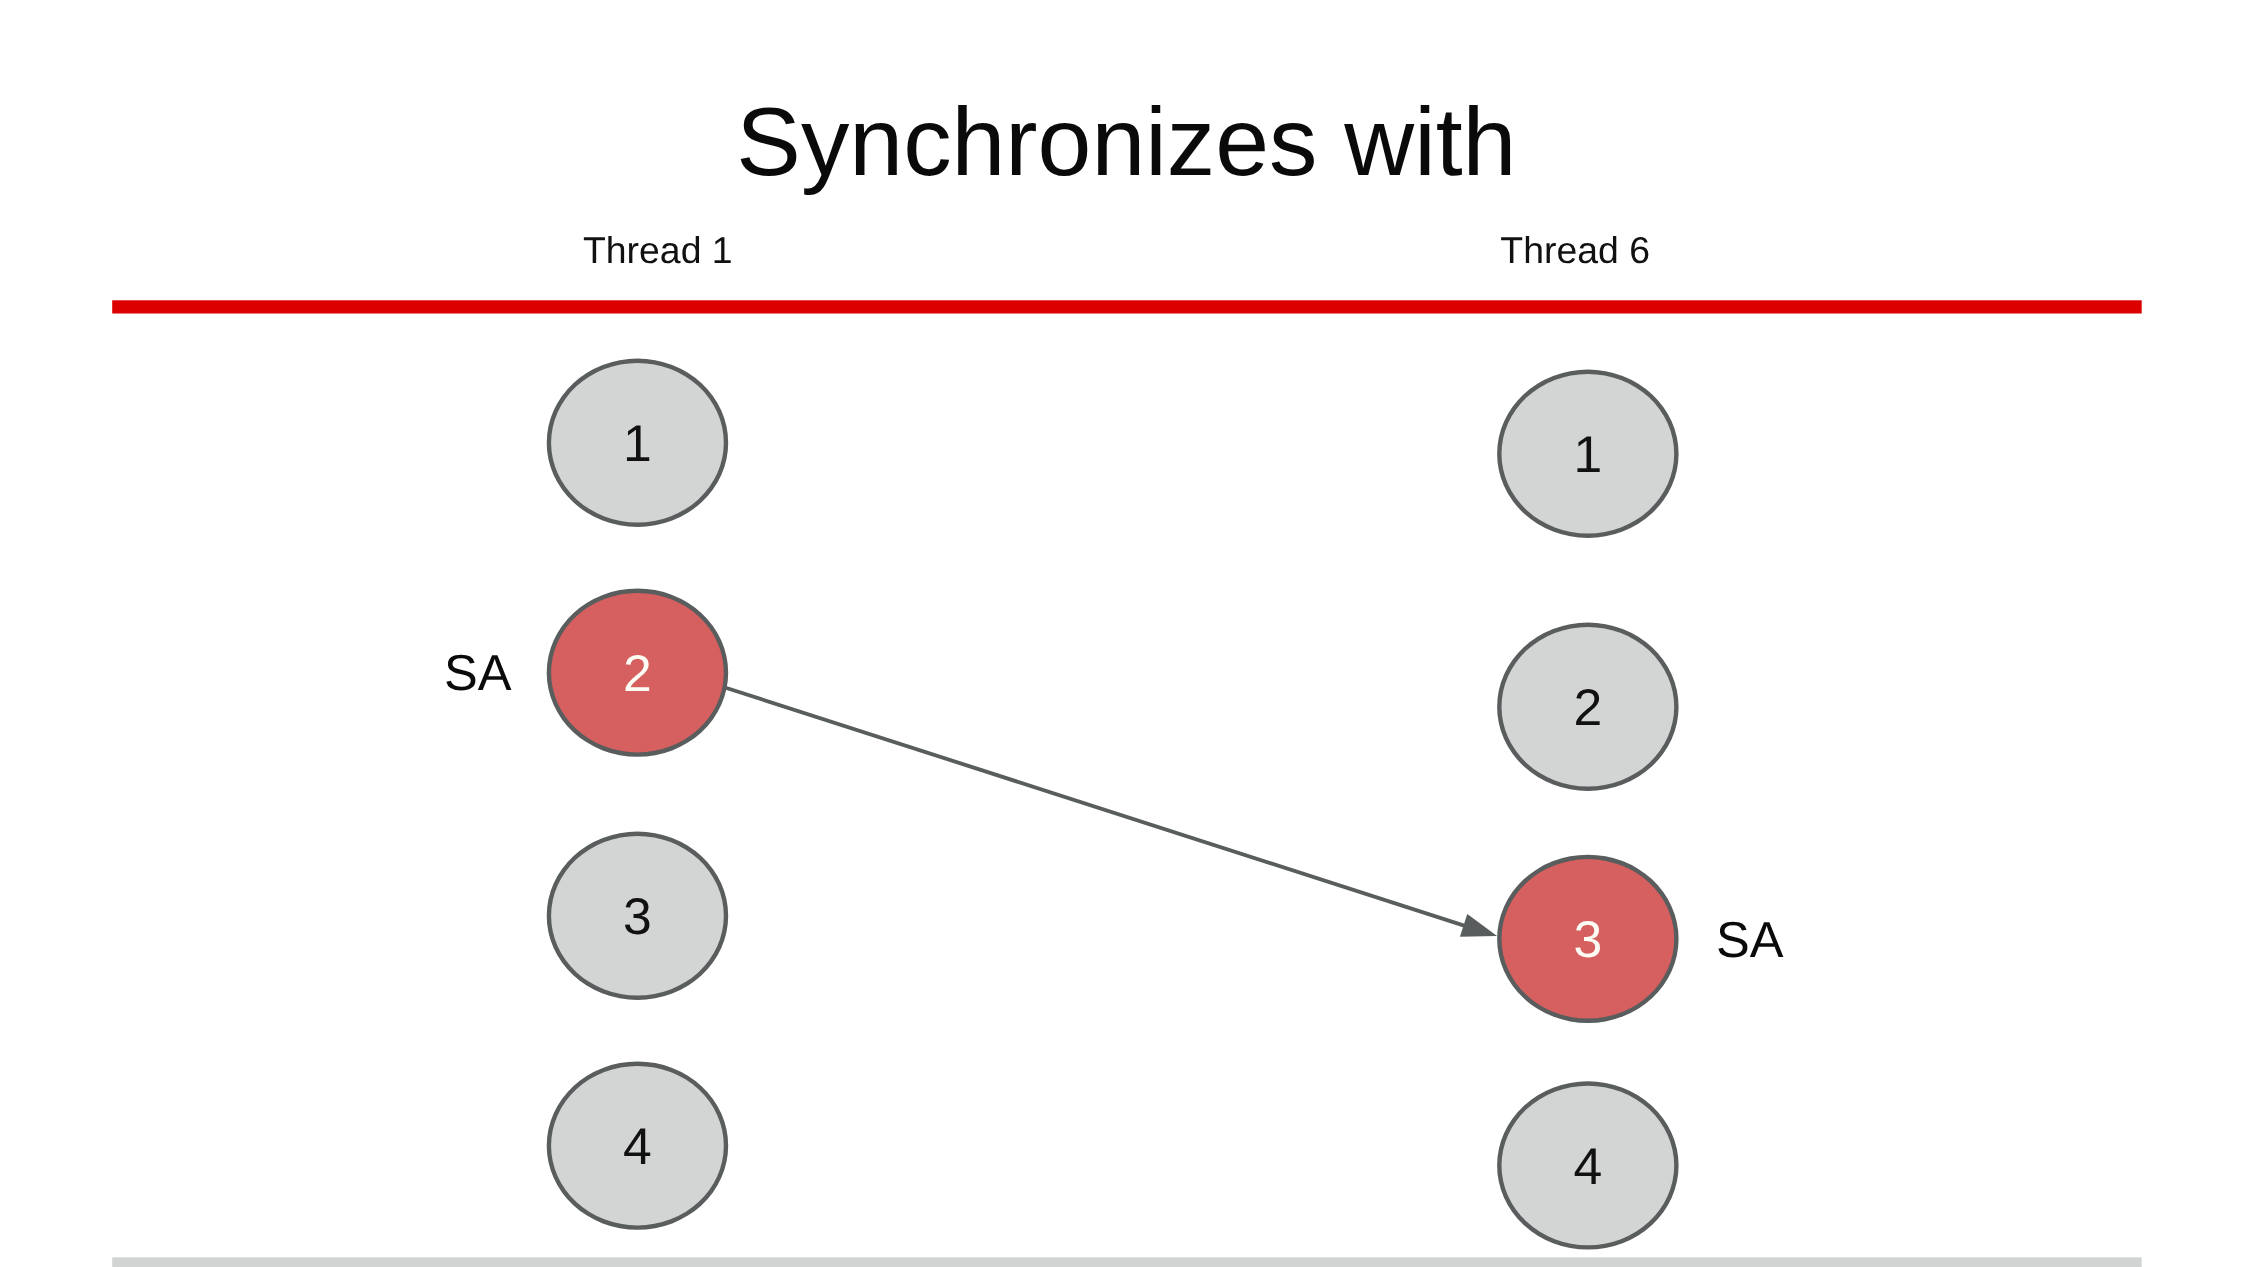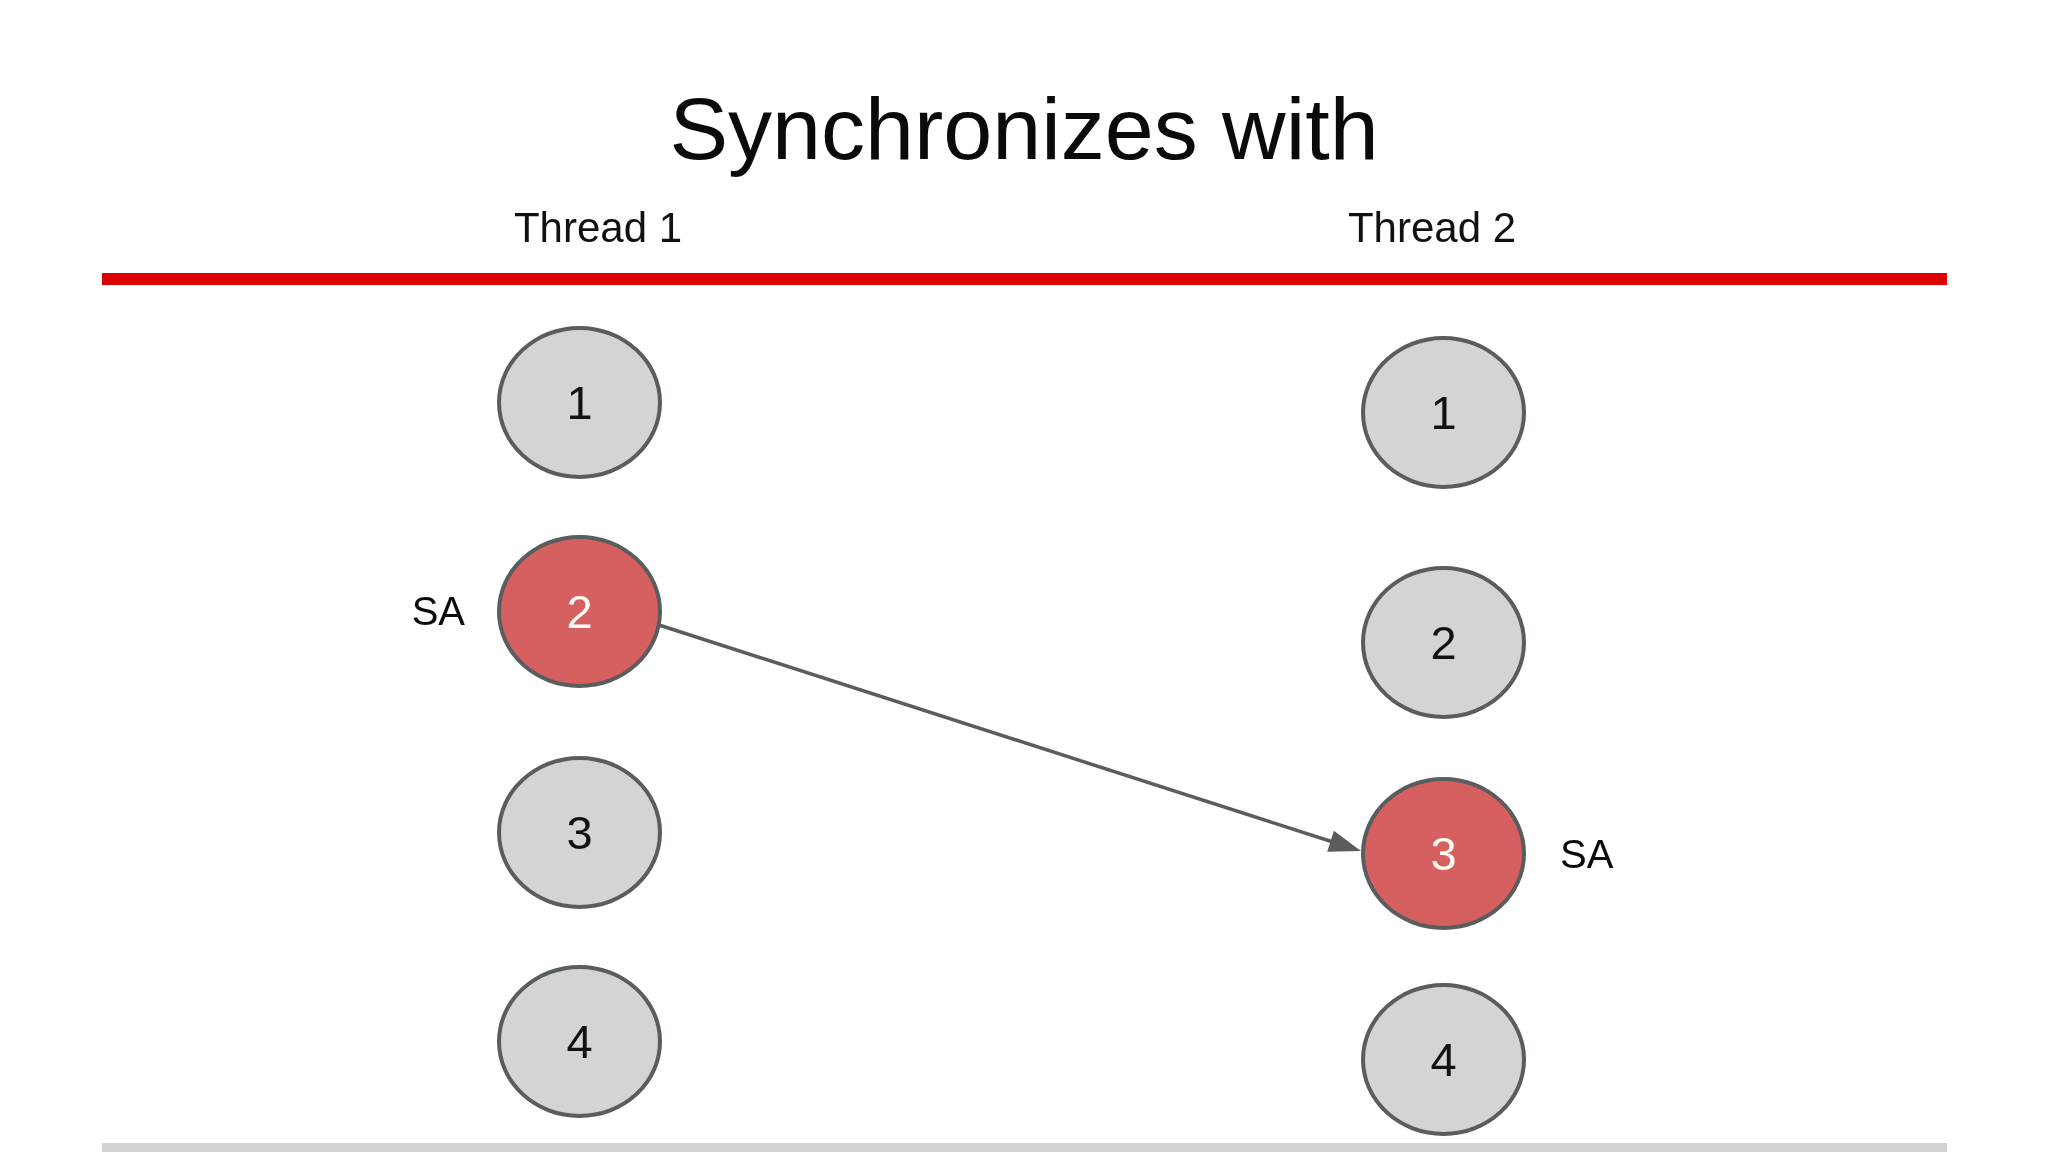--- a/index.html
+++ b/index.html
@@ -23,21 +23,21 @@
     color: #0a0a0a;
     white-space: nowrap;
   }
   .thread-label {
     position: absolute;
     width: 300px;
     top: 180px;
     height: 48px;
     line-height: 48px;
     text-align: center;
-    font-size: 42px;
+    font-size: 34px;
     color: #111111;
     white-space: nowrap;
   }
   .thread-label.t1 { left: 448px; }
   .thread-label.t2 { left: 1282px; }
   .red-rule {
     position: absolute;
     left: 102px; top: 249px;
     width: 1845px; height: 12px;
     background: var(--rule-red, #dd0000);
@@ -63,42 +63,42 @@
   }
   .node.highlight {
     background: var(--highlight-fill, #d65f5f);
     color: var(--highlight-text, #fdfcf5);
   }
   .sa-label {
     position: absolute;
     width: 150px;
     height: 54px;
     line-height: 54px;
-    font-size: 40px;
+    font-size: 46px;
     color: #0a0a0a;
     white-space: nowrap;
   }
   .sa-label.left { left: 315px; top: 560px; text-align: right; }
   .sa-label.right { left: 1560px; top: 803px; text-align: left; }
   svg.arrow-layer {
     position: absolute;
     left: 0; top: 0;
     width: 2048px; height: 1152px;
     pointer-events: none;
   }
 </style>
 </head>
 <body>
 
 <div id="slide">
 
   <div class="title">Synchronizes with</div>
 
   <div class="thread-label t1">Thread 1</div>
-  <div class="thread-label t2">Thread 2</div>
+  <div class="thread-label t2">Thread 6</div>
 
   <div class="red-rule"></div>
 
   <div class="node" style="left:497px; top:302px;">1</div>
   <div class="node highlight" style="left:497px; top:511px;">2</div>
   <div class="node" style="left:497px; top:732px;">3</div>
   <div class="node" style="left:497px; top:941px;">4</div>
 
   <div class="node" style="left:1361px; top:312px;">1</div>
   <div class="node" style="left:1361px; top:542px;">2</div>

